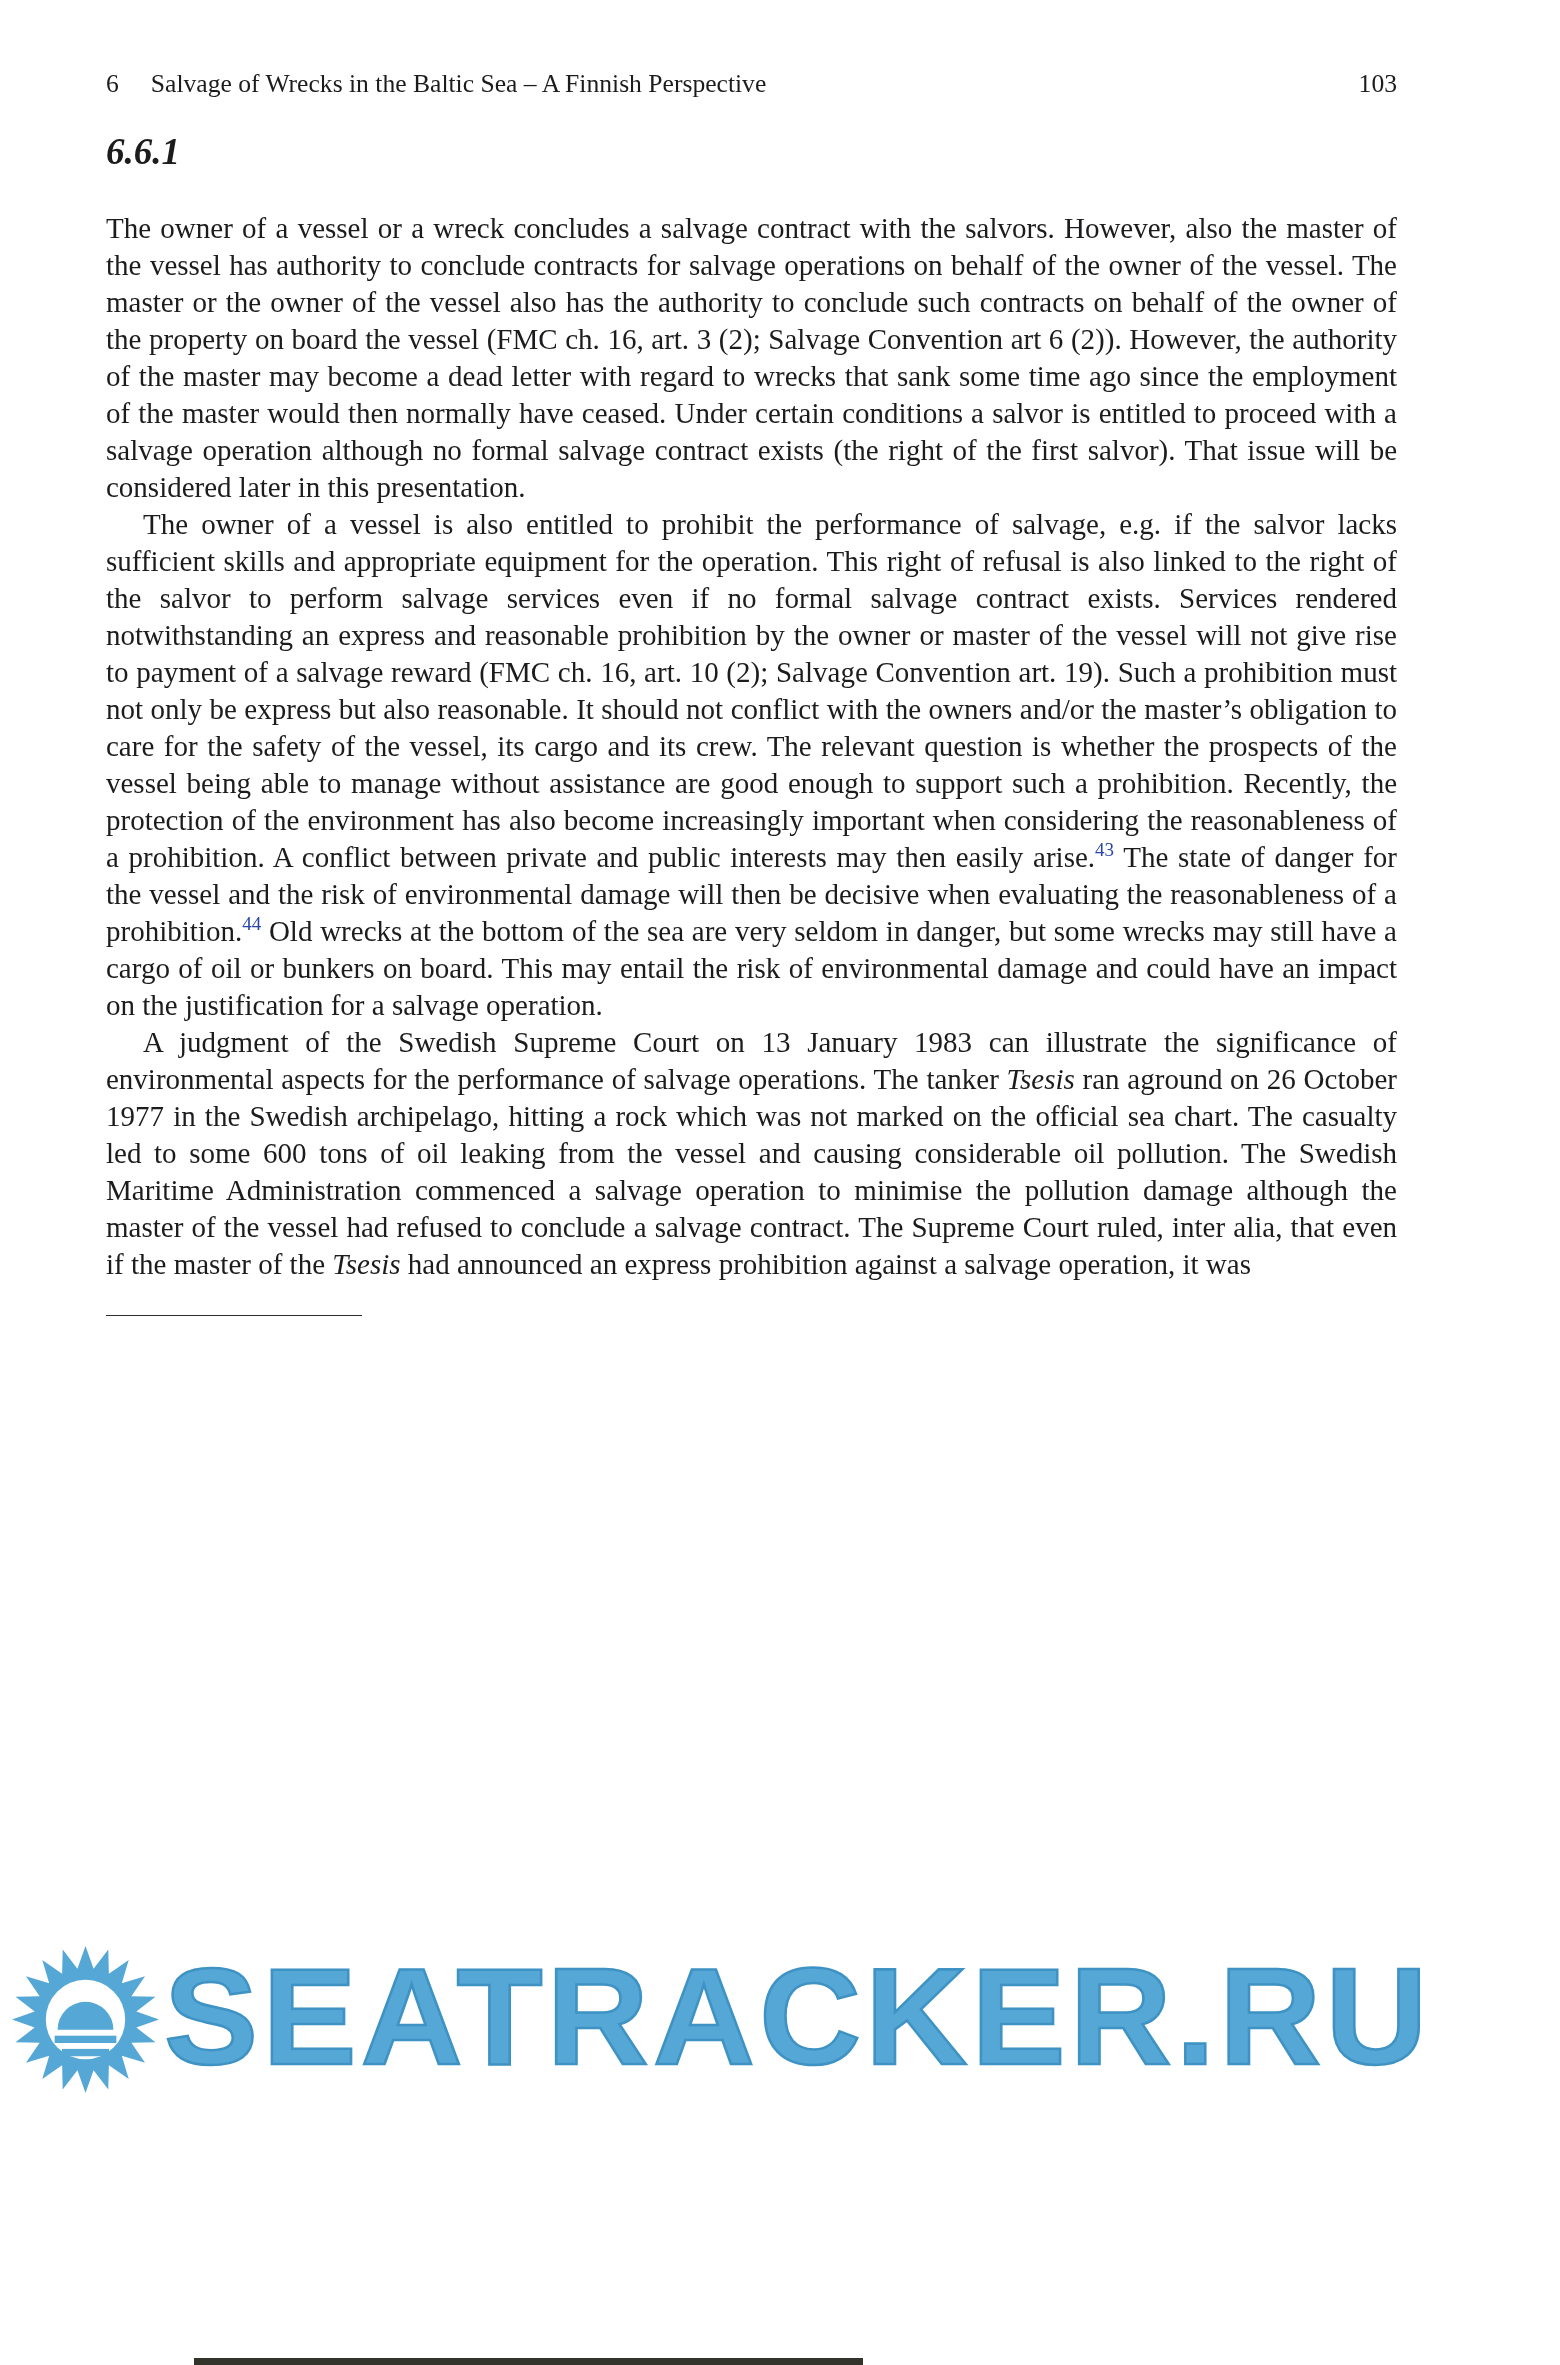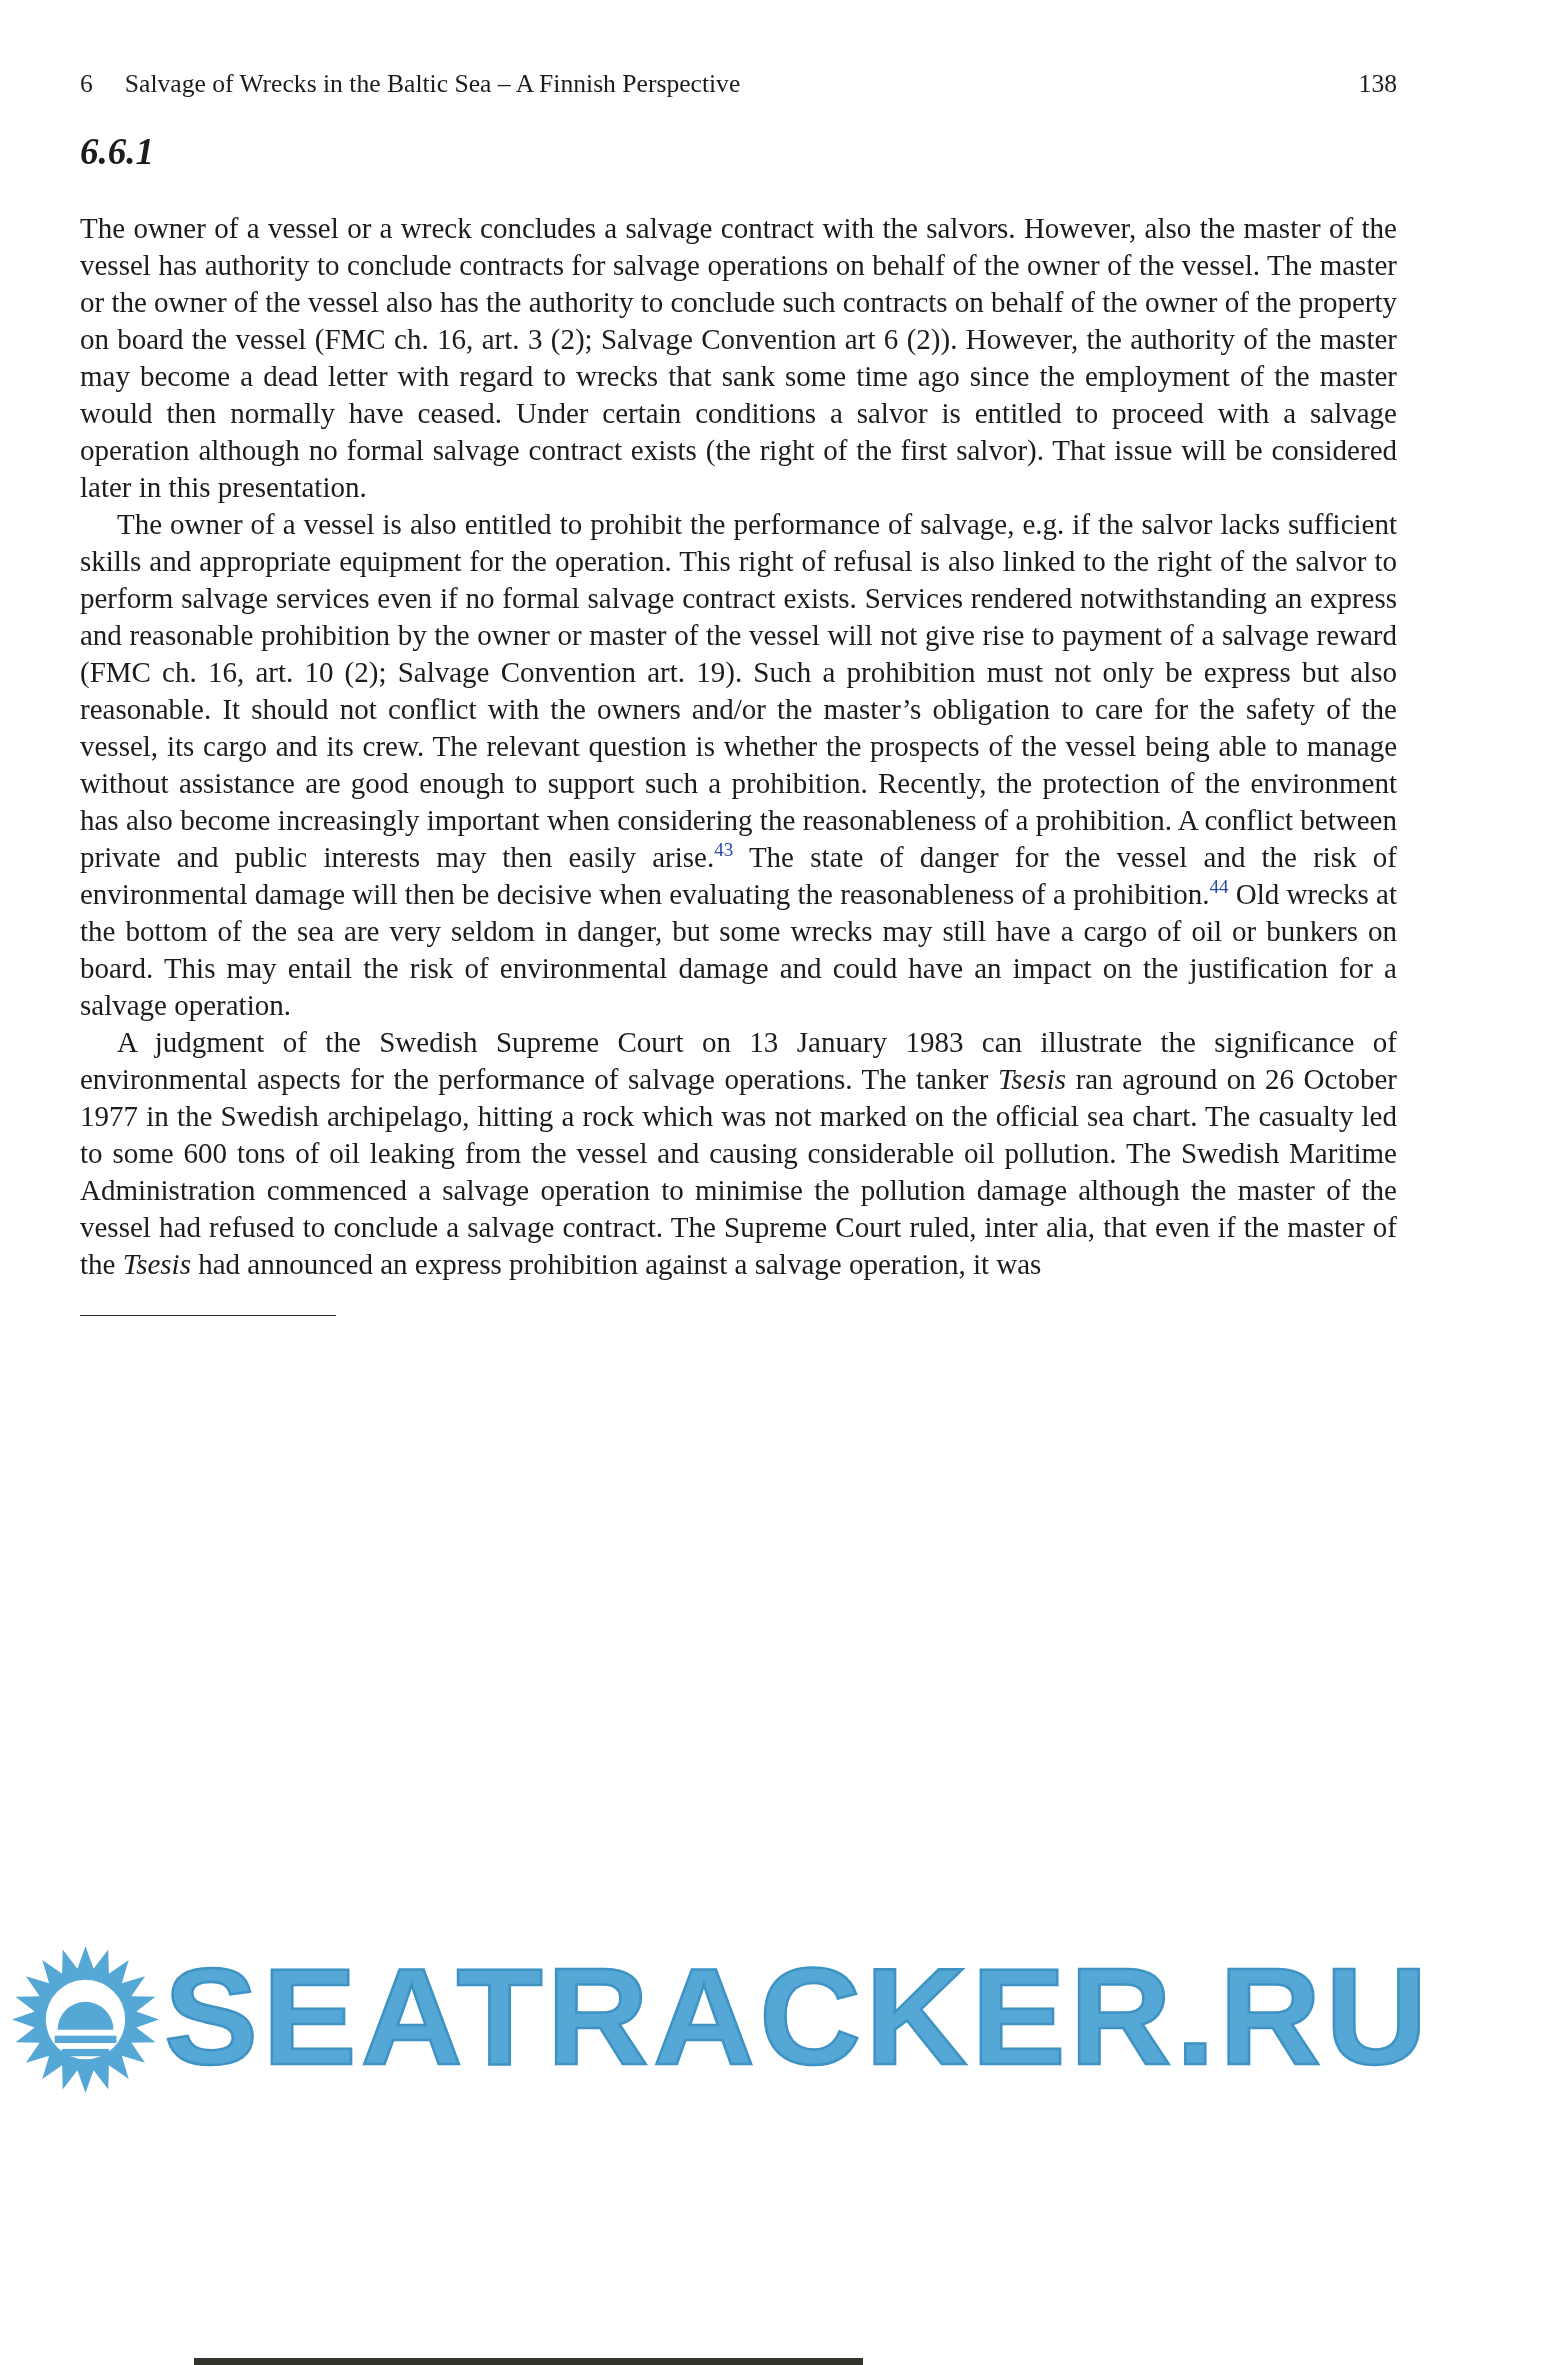--- a/index.html
+++ b/index.html
@@ -7,21 +7,21 @@
     position: relative;
     width: 1560px;
     height: 2366px;
     background: #ffffff;
     font-family: "Liberation Serif", serif;
     color: #1c1c1e;
     overflow: hidden;
     --wm-color: #55a7d6;
     --link-color: #2847a8;
   }
-  .content-col { margin-left: 80px; margin-right: 163px; }
+  .content-col { margin-left: 106px; margin-right: 163px; }
 
   
   .running-header {
     padding-top: 68px;
     display: flex;
     justify-content: space-between;
     align-items: baseline;
     font-size: 25.6px;
     line-height: 31px;
   }
@@ -109,21 +109,21 @@
 </style>
 </head>
 <body>
 
 <div class="page" style="--wm-color: #55a7d6; --link-color: #2847a8;">
 
   <header class="running-header content-col">
     <div class="header-left">
       <span class="chapter-no">6</span><span>Salvage of Wrecks in the Baltic Sea – A Finnish Perspective</span>
     </div>
-    <span>138</span>
+    <span>103</span>
   </header>
 
   <h1 class="section-heading content-col">
     <span class="section-no">6.6.1</span>
   </h1>
 
   <main class="body-text content-col" id="paragraphs">
       <p class="para"><span>The owner of a vessel or a wreck concludes a salvage contract with the salvors. However, also the master of the vessel has authority to conclude contracts for salvage operations on behalf of the owner of the vessel. The master or the owner of the vessel also has the authority to conclude such contracts on behalf of the owner of the property on board the vessel (FMC ch. 16, art. 3 (2); Salvage Convention art 6 (2)). However, the authority of the master may become a dead letter with regard to wrecks that sank some time ago since the employment of the master would then normally have ceased. Under certain conditions a salvor is entitled to proceed with a salvage operation although no formal salvage contract exists (the right of the first salvor). That issue will be considered later in this presentation.</span></p>
       <p class="para indented"><span>The owner of a vessel is also entitled to prohibit the performance of salvage, e.g. if the salvor lacks sufficient skills and appropriate equipment for the operation. This right of refusal is also linked to the right of the salvor to perform salvage services even if no formal salvage contract exists. Services rendered notwithstanding an express and reasonable prohibition by the owner or master of the vessel will not give rise to payment of a salvage reward (FMC ch. 16, art. 10 (2); Salvage Convention art. 19). Such a prohibition must not only be express but also reasonable. It should not conflict with the owners and/or the master’s obligation to care for the safety of the vessel, its cargo and its crew. The relevant question is whether the prospects of the vessel being able to manage without assistance are good enough to support such a prohibition. Recently, the protection of the environment has also become increasingly important when considering the reasonableness of a prohibition. A conflict between private and public interests may then easily arise.</span><span class="fn-ref">43</span><span> The state of danger for the vessel and the risk of environmental damage will then be decisive when evaluating the reasonableness of a prohibition.</span><span class="fn-ref">44</span><span> Old wrecks at the bottom of the sea are very seldom in danger, but some wrecks may still have a cargo of oil or bunkers on board. This may entail the risk of environmental damage and could have an impact on the justification for a salvage operation.</span></p>
       <p class="para indented"><span>A judgment of the Swedish Supreme Court on 13 January 1983 can illustrate the significance of environmental aspects for the performance of salvage operations. The tanker </span><span class="italic">Tsesis</span><span> ran aground on 26 October 1977 in the Swedish archipelago, hitting a rock which was not marked on the official sea chart. The casualty led to some 600 tons of oil leaking from the vessel and causing considerable oil pollution. The Swedish Maritime Administration commenced a salvage operation to minimise the pollution damage although the master of the vessel had refused to conclude a salvage contract. The Supreme Court ruled, inter alia, that even if the master of the </span><span class="italic">Tsesis</span><span> had announced an express prohibition against a salvage operation, it was</span></p>

